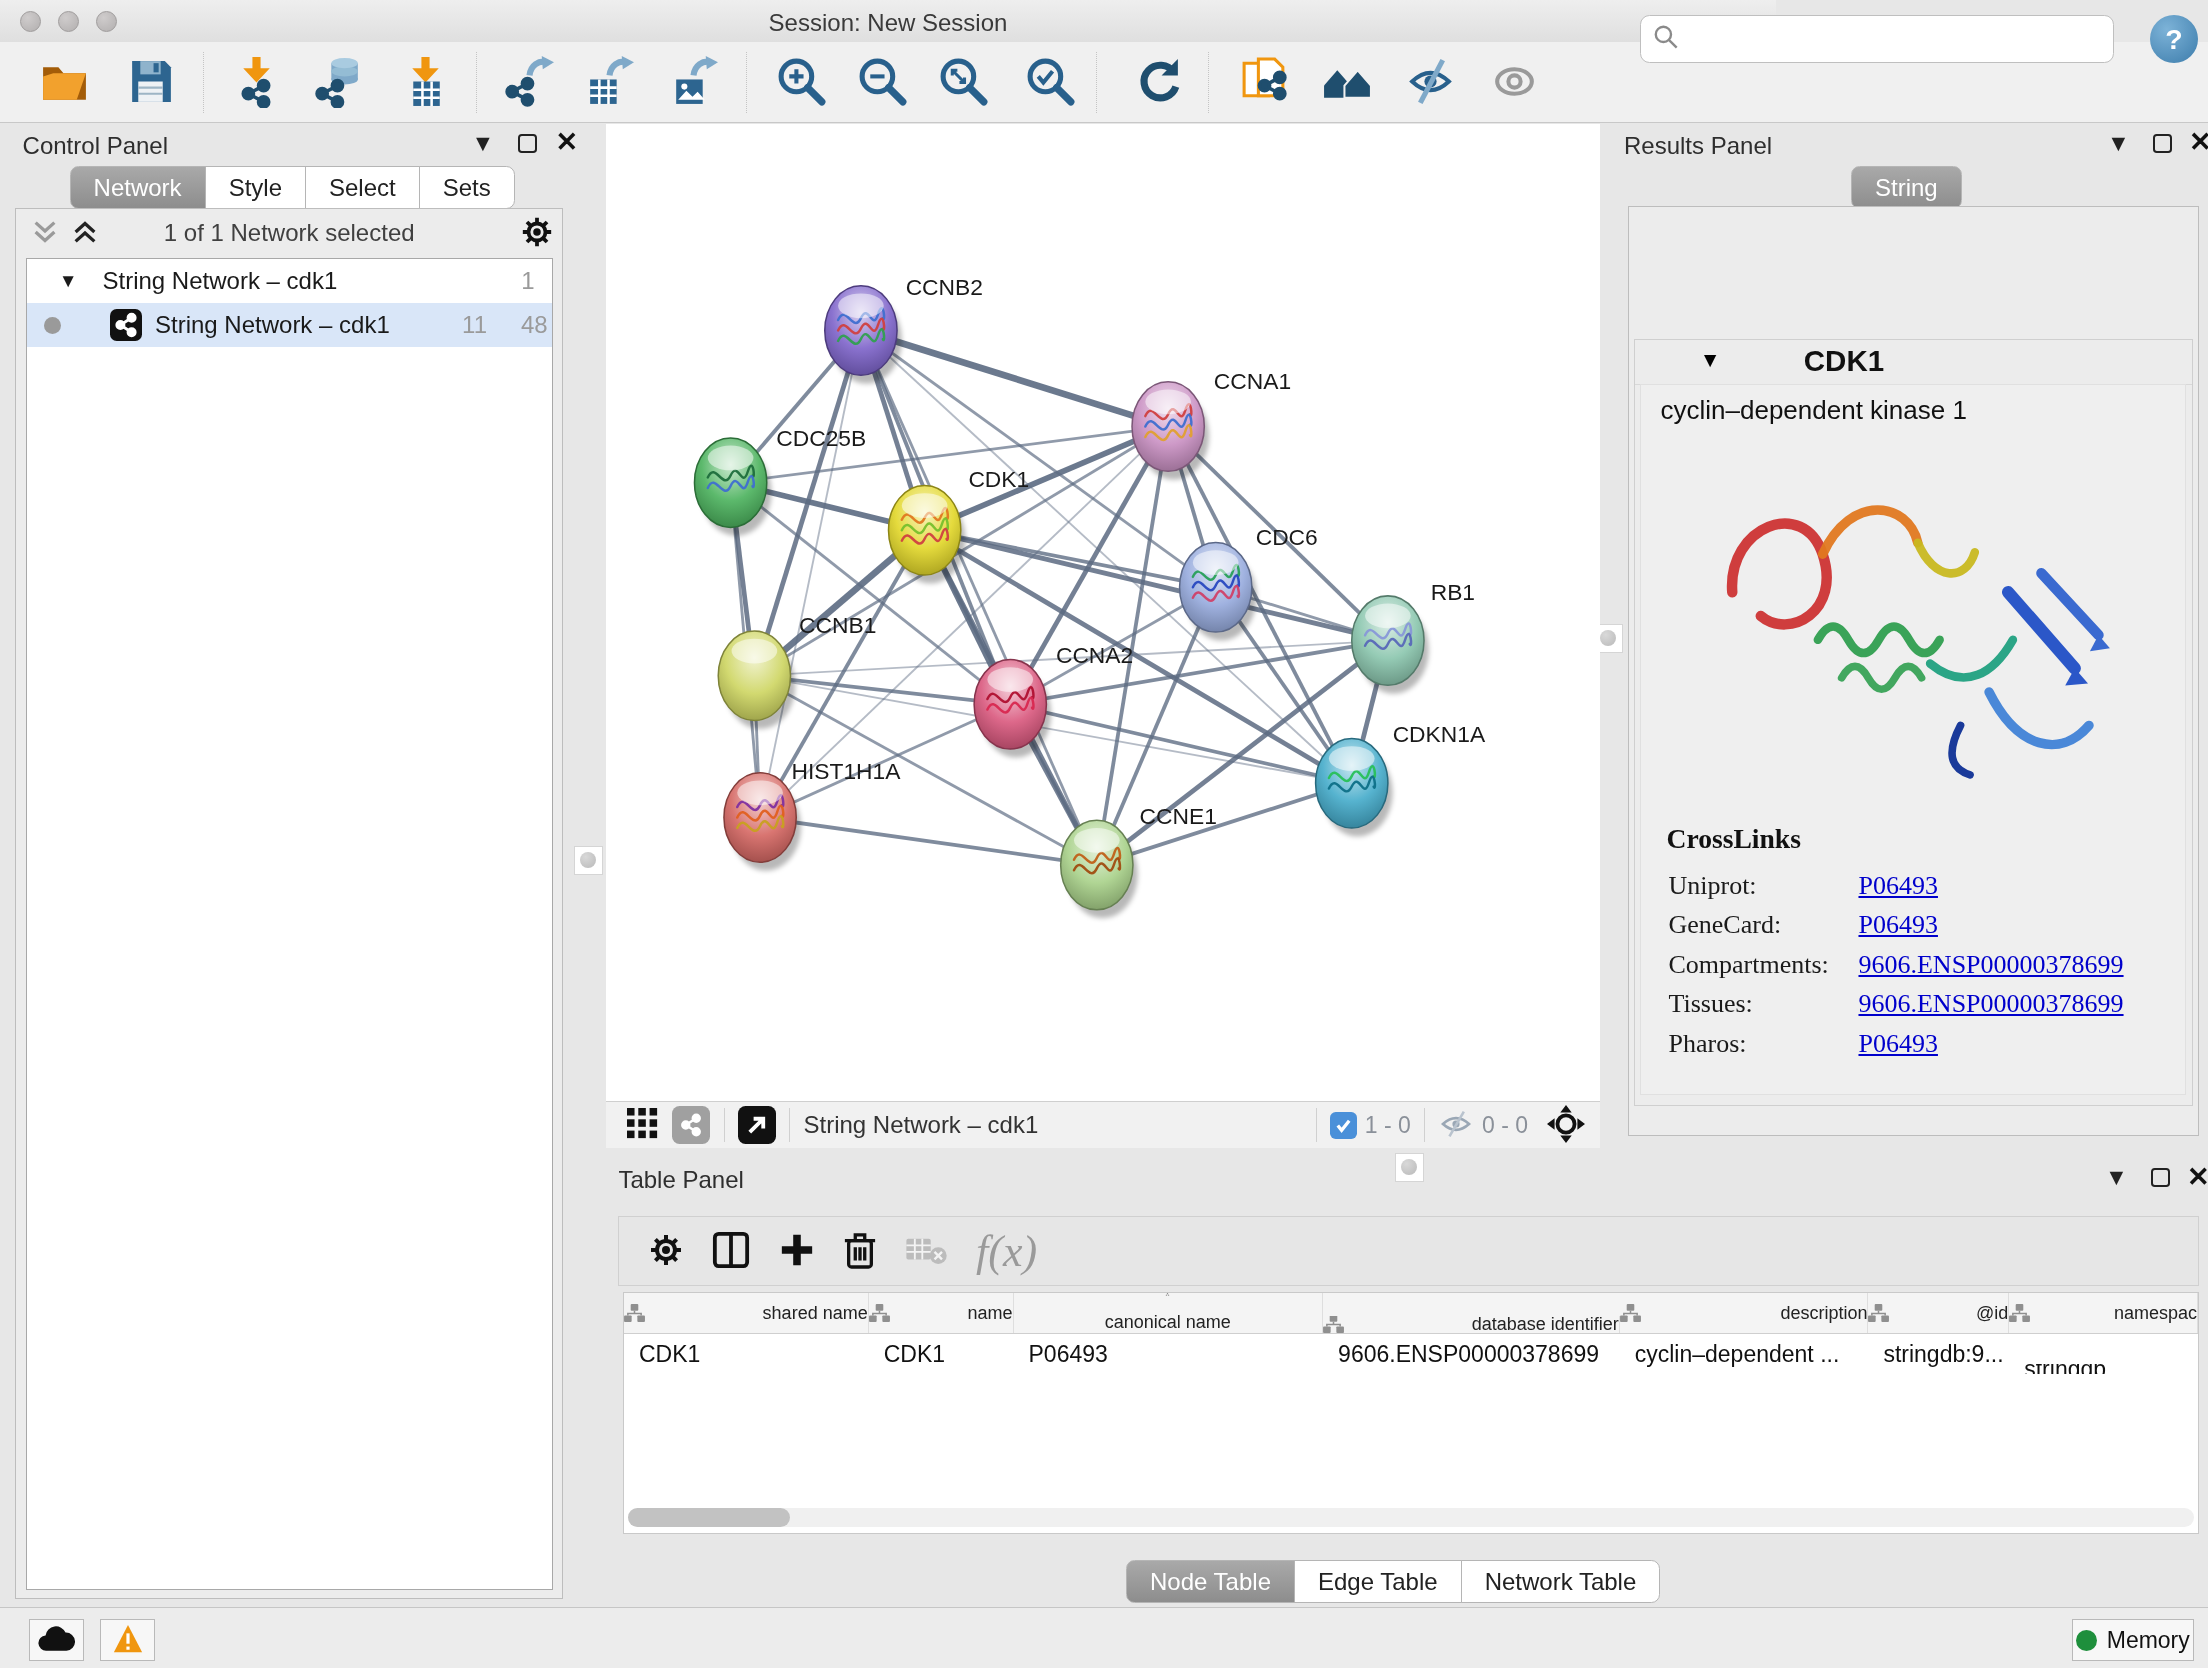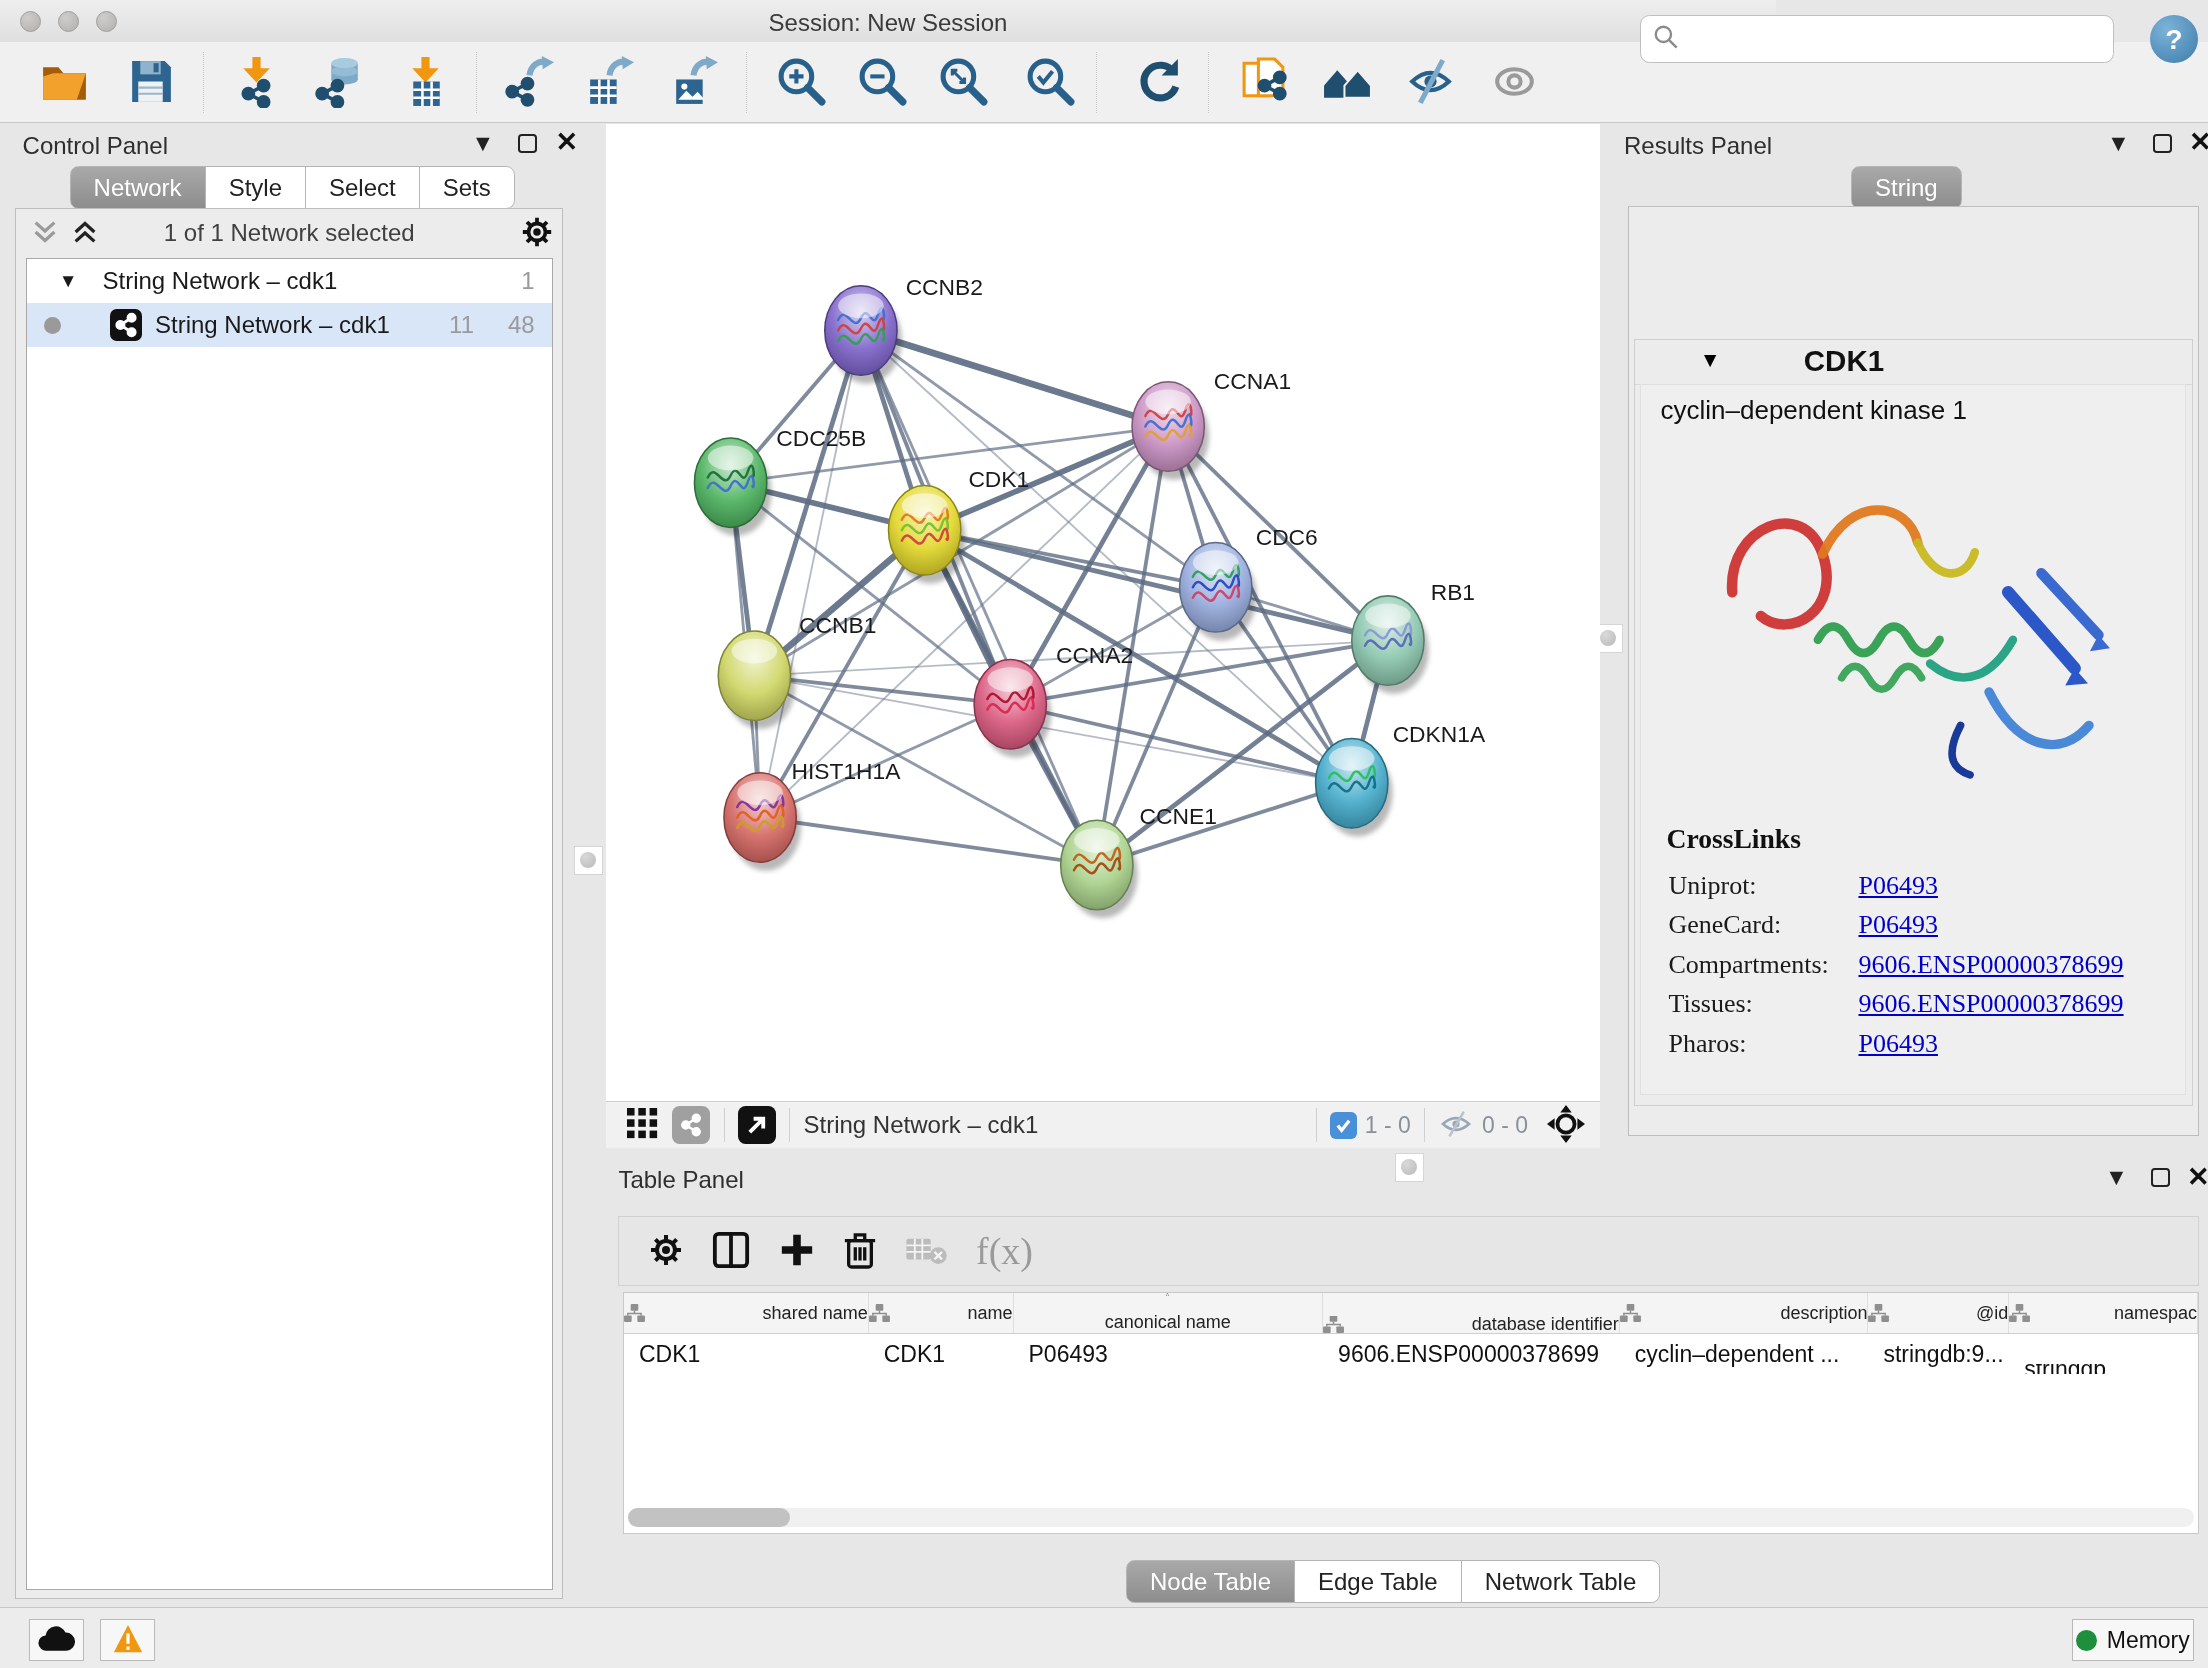--- a/index.html
+++ b/index.html
@@ -258,21 +258,21 @@
               <g stroke="#fff" stroke-width="3.5" fill="#fff">
                 <path d="M13 20L27 11M13 20l14 9" fill="none"></path>
                 <circle cx="13" cy="20" r="4.5"></circle>
                 <circle cx="27" cy="11" r="4.5"></circle>
                 <circle cx="27" cy="29" r="4.5"></circle>
               </g>
             </svg>
         </span>
         <span style="margin-left:13.3px">String Network – cdk1</span>
         <span class="count" style="margin-left:auto">11</span>
-        <span class="count" style="margin-left:34px;margin-right:17px">48</span>
+        <span class="count" style="margin-left:34px;margin-right:4px">48</span>
       </div>
     </div>
   </div>
 </div>
 
 <div class="abs splitter-dot" style="left:574px;top:846px">
     <i></i>
   </div>
 <div class="abs splitter-dot" style="left:1594px;top:624px">
     <i></i>
@@ -639,21 +639,21 @@
       </svg>
   </span>
   <span class="tt-ic" style="opacity:.55">
     <svg width="42" height="30" viewBox="0 0 44 32">
         <rect x="0" y="4" width="26" height="22" rx="2" fill="#9a9a9a"></rect>
         <path d="M0 11h26M0 18h26M9 4v22M17 4v22" stroke="#fff" stroke-width="2"></path>
         <circle cx="34" cy="22" r="9" fill="#9a9a9a"></circle>
         <path d="M30 18l8 8M38 18l-8 8" stroke="#fff" stroke-width="2.5"></path>
       </svg>
   </span>
-  <span class="tt-ic" style="font-family:'Liberation Serif',serif;font-size:38px;color:#9a9a9a">f(x)</span>
+  <span class="tt-ic" style="font-family:'Liberation Serif',serif;font-style:italic;font-size:44px;color:#9a9a9a">f(x)</span>
 </div>
 <div class="abs table-wrap">
   <div class="thead" id="table-head">
       <div class="th" style="width: 245px;">
         <svg width="21" height="19" viewBox="0 0 22 20">
           <g fill="#8f8f8f">
             <rect x="7" y="0" width="8" height="7" rx="1"></rect>
             <rect x="0" y="12" width="8" height="7" rx="1"></rect>
             <rect x="14" y="12" width="8" height="7" rx="1"></rect>
           </g>

